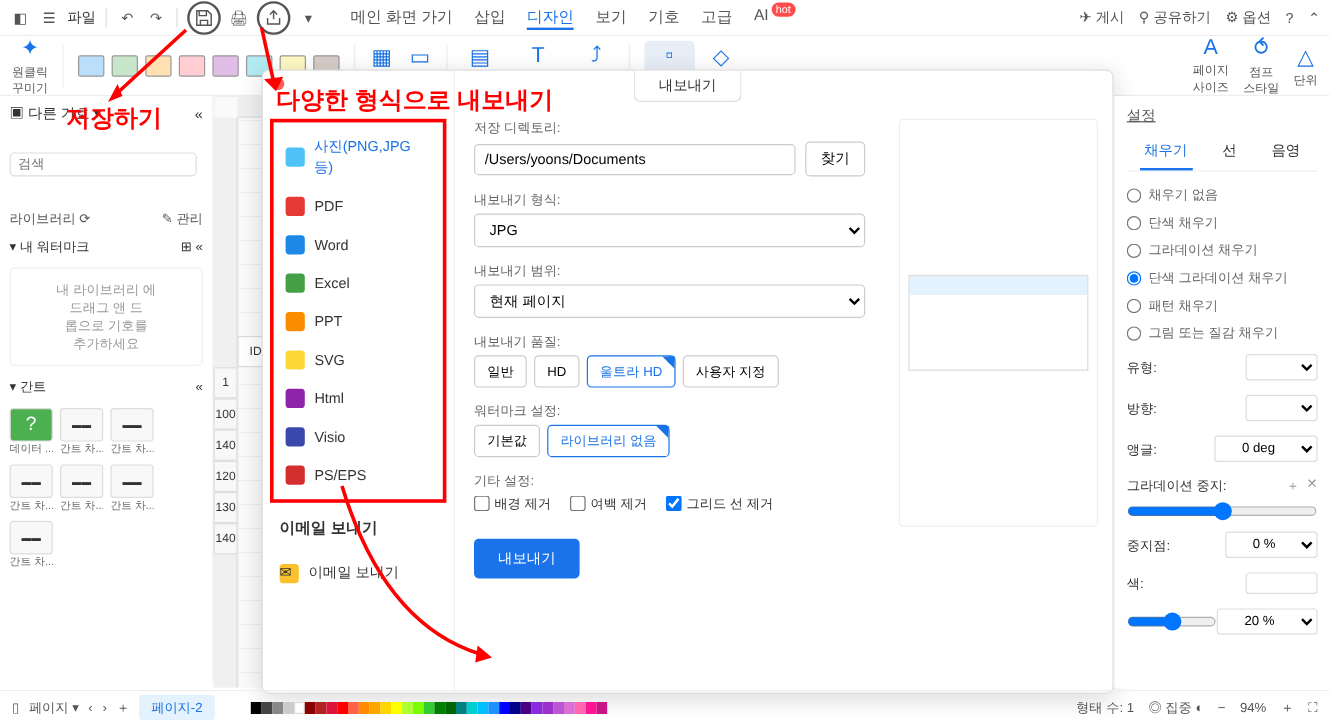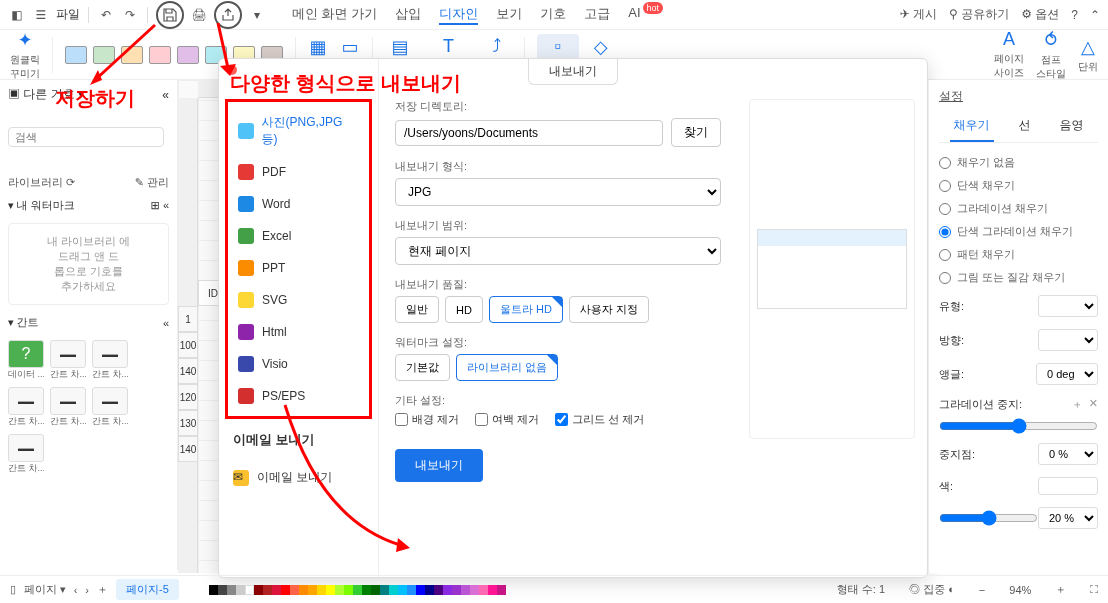--- a/index.html
+++ b/index.html
@@ -82,29 +82,29 @@
 
 
 .right-panel { position: absolute; right: 0; top: 80px; width: 180px; bottom: 30px; border-left: 1px solid #eee; background: #fff; padding: 8px 10px; }
 .rp-title { font-size: 12px; color: #555; margin-bottom: 6px; text-decoration: underline; }
 .rp-tabs { display: flex; justify-content: space-around; border-bottom: 1px solid #eee; margin-bottom: 8px; }
 .rp-tab { padding: 6px 4px; font-size: 12px; cursor: pointer; }
 .rp-tab.active { color: #1a73e8; border-bottom: 2px solid #1a73e8; }
 .rp-radio { display: flex; align-items: center; gap: 6px; font-size: 11px; color: #666; padding: 4px 0; }
 .rp-radio input { width: 12px; height: 12px; }
 .rp-field { display: flex; justify-content: space-between; align-items: center; font-size: 11px; padding: 6px 0; }
-.rp-sel { border: 1px solid #ddd; border-radius: 3px; padding: 3px 6px; font-size: 11px; min-width: 60px; background: #fff; }
+.rp-sel { border: 1px solid #ddd; border-radius: 3px; padding: 3px 18px; font-size: 11px; min-width: 60px; background: #fff; }
 .rp-slider { width: 100%; }
 .rp-grad-head { display: flex; justify-content: space-between; align-items: center; font-size: 11px; padding: 6px 0; }
 .rp-icons { display: flex; gap: 6px; color: #999; }
 
 
 .status-bar { position: absolute; left: 0; right: 0; bottom: 0; height: 28px; border-top: 1px solid #eee; display: flex; align-items: center; padding: 0 10px; font-size: 11px; color: #555; gap: 10px; }
 .sb-left { display: flex; align-items: center; gap: 8px; }
-.sb-right { margin-left: auto; display: flex; align-items: center; gap: 24px; }
+.sb-right { margin-left: auto; display: flex; align-items: center; gap: 12px; }
 .page-tab { background: #e3f2fd; color: #1a73e8; padding: 3px 10px; border-radius: 3px; }
 .color-strip { display: flex; gap: 0; }
 .cs { width: 9px; height: 10px; }
 
 
 .anno-save-text { position: absolute; left: 55px; top: 85px; color: #ff0000; font-size: 20px; font-weight: bold; }
 .anno-export-text { position: absolute; left: 230px; top: 70px; color: #ff0000; font-size: 20px; font-weight: bold; z-index: 20; }
 .arrow { position: absolute; z-index: 15; }
 svg.arrow path { stroke: #ff0000; stroke-width: 3; fill: none; }
 svg.arrow polygon { fill: #ff0000; }
@@ -464,21 +464,21 @@
     </div>
 </div>
 
 <div class="status-bar">
   <div class="sb-left">
     <span>▯</span>
     <span><span>페이지</span> ▾</span>
     <span>‹</span>
     <span>›</span>
     <span>＋</span>
-    <span class="page-tab">페이지-5</span>
+    <span class="page-tab">페이지-2</span>
   </div>
   <div class="color-strip" style="margin-left:20px">
     <span class="cs" style="background:#000"></span>
       <span class="cs" style="background:#444"></span>
       <span class="cs" style="background:#888"></span>
       <span class="cs" style="background:#ccc"></span>
       <span class="cs" style="background:#fff;border:1px solid #ddd"></span>
       <span class="cs" style="background:#8b0000"></span>
       <span class="cs" style="background:#b22222"></span>
       <span class="cs" style="background:#dc143c"></span>

